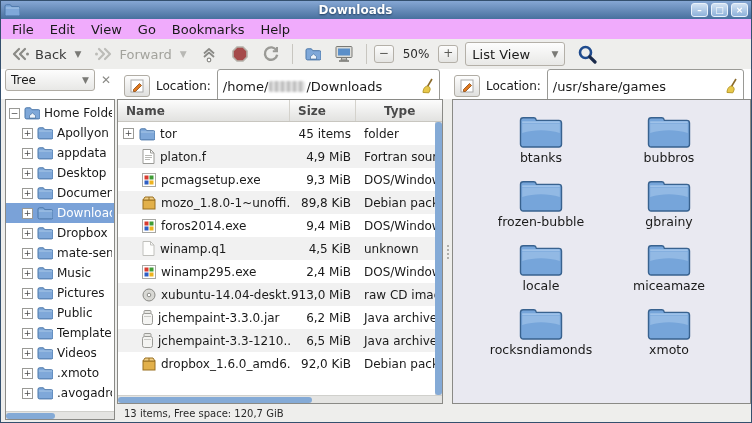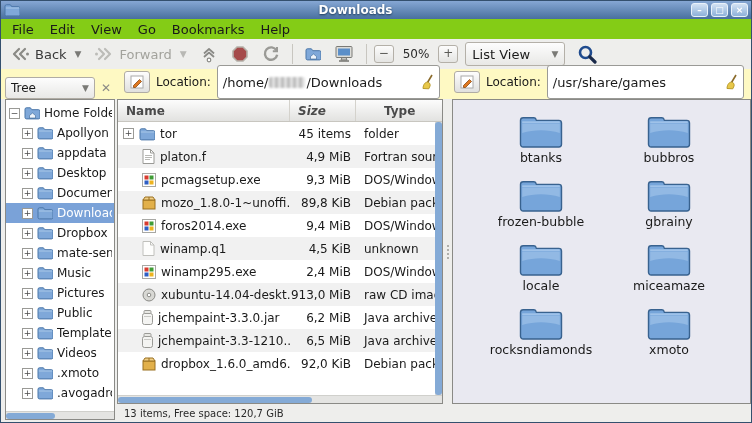--- a/index.html
+++ b/index.html
@@ -8,35 +8,35 @@
   .window { width:752px; height:423px; display:flex; flex-direction:column; background:#eeeeec; border:1px solid #34506e; }
 
   
   .titlebar { height:18px; flex:0 0 18px; background:linear-gradient(#86a7d4,#48709e); display:flex; align-items:center; padding:0 3px; }
   .titlebar .app-icon { width:16px; height:14px; display:flex; }
   .titlebar .title { flex:1; text-align:center; color:#fff; font-weight:bold; font-size:12px; text-shadow:0 1px 2px #1d3b5c; }
   .winbtns { display:flex; gap:3px; }
   .winbtn { width:17px; height:14px; border-radius:3px; background:linear-gradient(#d3e2f3,#8db1da); border:1px solid #e9f2fb; color:#fff; font-size:9px; line-height:12px; text-align:center; font-weight:bold; cursor:default; }
 
   
-  .menubar { height:20px; flex:0 0 20px; display:flex; align-items:center; padding-left:3px; background:#84cc16; font-size:13px; }
+  .menubar { height:20px; flex:0 0 20px; display:flex; align-items:center; padding-left:3px; background:#f0abfc; font-size:13px; }
   .menu-item { padding:2px 8px; }
 
   
   .toolbar { height:30px; flex:0 0 30px; display:flex; align-items:center; padding:0 4px; gap:3px; background:#eeeeec; }
   .tb-btn { display:flex; align-items:center; gap:5px; padding:3px 5px; border-radius:3px; color:#3a3a3a; font-size:13px; }
   .tb-btn.disabled { color:#a2a29c; }
   .tb-icon-btn { display:flex; align-items:center; padding:3px 5px; }
   .tb-sep { width:1px; height:20px; background:#c8c6c0; margin:0 4px; }
   .zoom-btn { width:20px; height:18px; border:1px solid #b4b0a8; border-radius:3px; background:linear-gradient(#fcfcfc,#e4e4e2); text-align:center; line-height:15px; font-size:12px; color:#5a5a56; }
   .zoom-level { padding:0 6px; color:#2a2a2a;text-align:right; }
   .view-select { display:flex; align-items:center; justify-content:space-between; width:100px; height:24px; border:1px solid #b4b0a8; border-radius:3px; background:linear-gradient(#fdfdfd,#e8e8e6); padding:0 6px; margin:0 4px; font-size:13px; }
 
   
-  .pathrow { height:30px; flex:0 0 30px; display:flex; align-items:flex-end; background:#fef9c3; }
+  .pathrow { height:30px; flex:0 0 30px; display:flex; align-items:flex-start; background:#ffffff; }
   .tree-zone { width:116px; flex:0 0 116px; display:flex; align-items:center; gap:2px; padding:0 2px 0 4px; }
   .tree-select { flex:1; display:flex; justify-content:space-between; align-items:center; height:22px; border:1px solid #b0aca4; border-radius:3px; background:linear-gradient(#fdfdfd,#e8e8e6); padding:0 5px; }
   .tree-close { width:18px; text-align:center; color:#8a8a86; font-weight:bold; font-size:12px; }
   .loc { display:flex; align-items:center; gap:6px; padding:0 7px; }
   .loc-left { width:330px; flex:0 0 330px; }
   .loc-right { flex:1; }
   .loc-edit-btn { width:26px; height:22px; flex:0 0 26px; border:1px solid #b0aca4; border-radius:3px; background:linear-gradient(#fdfdfd,#e0e0de); display:flex; align-items:center; justify-content:center; }
   .loc-input { flex:1; height:34px; background:#fff; border:1px solid #9a9a96; border-radius:3px; display:flex; align-items:center; padding:0 5px; font-size:13px; overflow:hidden; white-space:nowrap; }
   .redacted { display:inline-block; width:36px; height:11px; margin:0 1px; background:repeating-linear-gradient(90deg,#bcbcbc 0 3px,#e2e2e2 3px 6px); filter:blur(0.8px); border-radius:2px; }
   .broom { margin-left:auto; display:flex; }
@@ -52,21 +52,21 @@
   .tree-label { overflow:hidden; }
   .sidebar-hscroll { height:8px; flex:0 0 8px; background:#e4e4e2; border-top:1px solid #d0d0cc; position:relative; }
   .sidebar-hscroll .thumb { position:absolute; left:0; top:1px; height:6px; width:45%; background:#84aad6; border-radius:3px; }
 
   .content-col { flex:1; display:flex; flex-direction:column; min-width:0; }
   .panes { flex:1; display:flex; min-height:0;border-radius:24px; }
   .pane-left { width:326px; flex:0 0 326px; border:1px solid #8a8a86; background:#fff; display:flex; flex-direction:column; position:relative; overflow:hidden; }
   .list-header { height:22px; flex:0 0 22px; display:flex; background:linear-gradient(#fcfcfc,#e2e2e0); border-bottom:1px solid #c8c6c0; font-weight:bold; color:#4a4a4a; }
   .hcol { display:flex; align-items:center; padding-left:8px; border-right:1px solid #d4d2cc; }
   .hcol-name { width:172px; flex:0 0 172px; }
-  .hcol-size { width:66px; flex:0 0 66px;font-style:italic; }
+  .hcol-size { width:66px; flex:0 0 66px; }
   .hcol-type { flex:1; border-right:none;margin-left:20px; }
   .rows { flex:1; overflow:hidden; }
   .frow { height:23px; display:flex; align-items:center; }
   .frow:nth-child(even) { background:#f1f1f1; }
   .c-name { width:172px; flex:0 0 172px; display:flex; align-items:center; gap:5px; padding-left:24px; overflow:hidden; white-space:nowrap; }
   .c-name.has-exp { padding-left:5px; }
   .c-size { width:66px; flex:0 0 66px; text-align:right; padding-right:5px; white-space:nowrap; }
   .c-type { flex:1; padding-left:8px; white-space:nowrap; overflow:hidden; }
   .list-vscroll { position:absolute; right:0; top:22px; bottom:8px; width:7px; background:#dcdcda; }
   .list-vscroll .thumb { position:absolute; top:0; bottom:0; left:0; right:0; background:#84aad6; border-radius:3px; }

